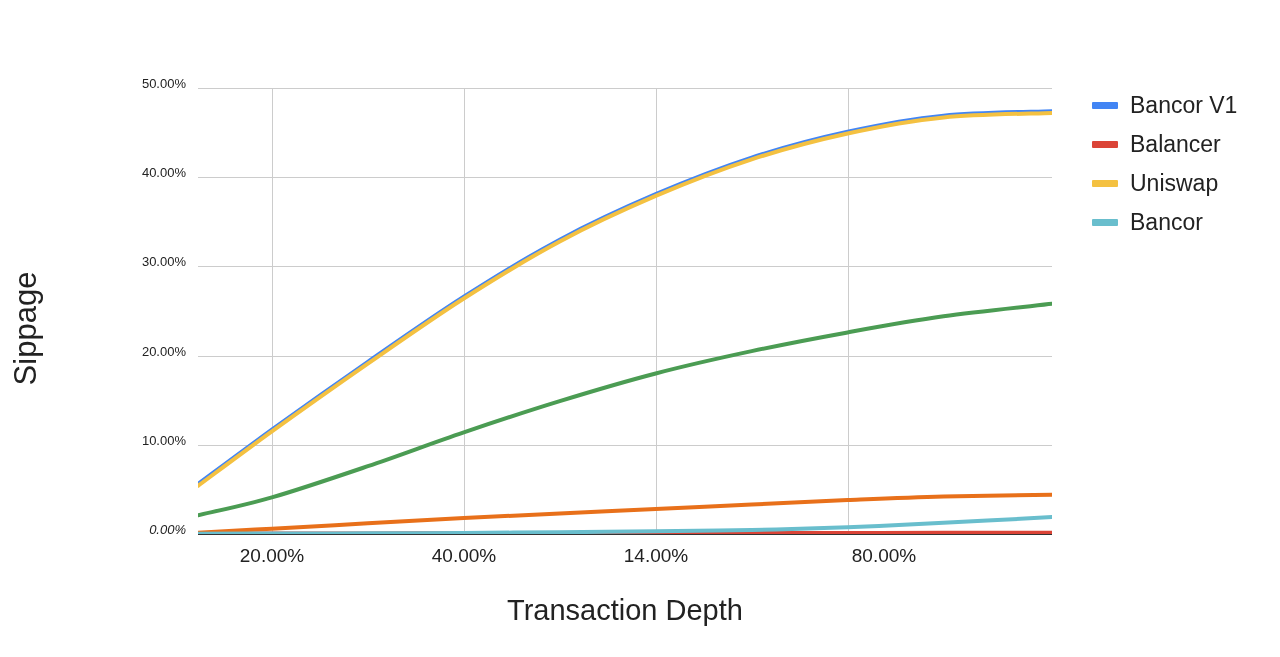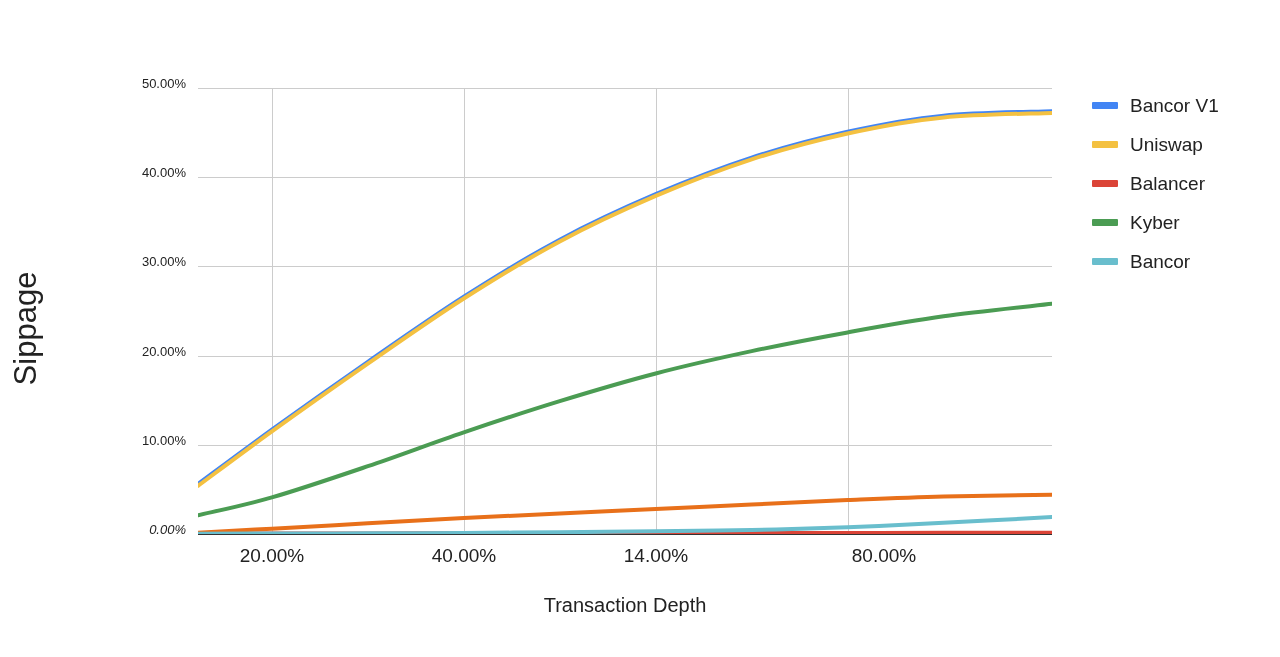--- a/index.html
+++ b/index.html
@@ -38,21 +38,21 @@
     letter-spacing: 0px;
     white-space: nowrap;
   }
   #y-axis-title-inner { margin-top: -40px; }
   #x-axis-title {
     position: absolute;
     left: 198px;
     top: 594px;
     width: 854px;
     text-align: center;
-    font-size: 20px;
+    font-size: 29px;
     color: #222222;
     white-space: nowrap;
   }
   
   #plot-area {
     position: absolute;
     left: 198px;
     top: 88px;
     width: 854px;
     height: 446px;
@@ -119,21 +119,21 @@
     height: 39px;
   }
   .legend-swatch {
     width: 26px;
     height: 7px;
     border-radius: 1px;
     flex: 0 0 auto;
   }
   .legend-label {
     margin-left: 12px;
-    font-size: 19px;
+    font-size: 23px;
     color: #222222;
     white-space: nowrap;
   }
 </style>
 </head>
 <body>
 
 <div id="chart-root">
 
   <div id="y-axis-title">
@@ -182,30 +182,26 @@
   <div id="x-axis-title">
     <span>Transaction Depth</span>
   </div>
 
   <div id="legend">
       <div class="legend-item">
         <span class="legend-swatch" style="background: rgb(66, 133, 244);"></span>
         <span class="legend-label">Bancor V1</span>
       </div>
       <div class="legend-item">
+        <span class="legend-swatch" style="background: rgb(219, 68, 55);"></span>
+        <span class="legend-label">Balancer</span>
+      </div>
+      <div class="legend-item">
         <span class="legend-swatch" style="background: rgb(244, 193, 65);"></span>
         <span class="legend-label">Uniswap</span>
       </div>
       <div class="legend-item">
-        <span class="legend-swatch" style="background: rgb(219, 68, 55);"></span>
-        <span class="legend-label">Balancer</span>
-      </div>
-      <div class="legend-item">
-        <span class="legend-swatch" style="background: rgb(75, 156, 83);"></span>
-        <span class="legend-label">Kyber</span>
-      </div>
-      <div class="legend-item">
         <span class="legend-swatch" style="background: rgb(105, 190, 205);"></span>
         <span class="legend-label">Bancor</span>
       </div>
     </div>
 
 </div>
 
 </body></html>

